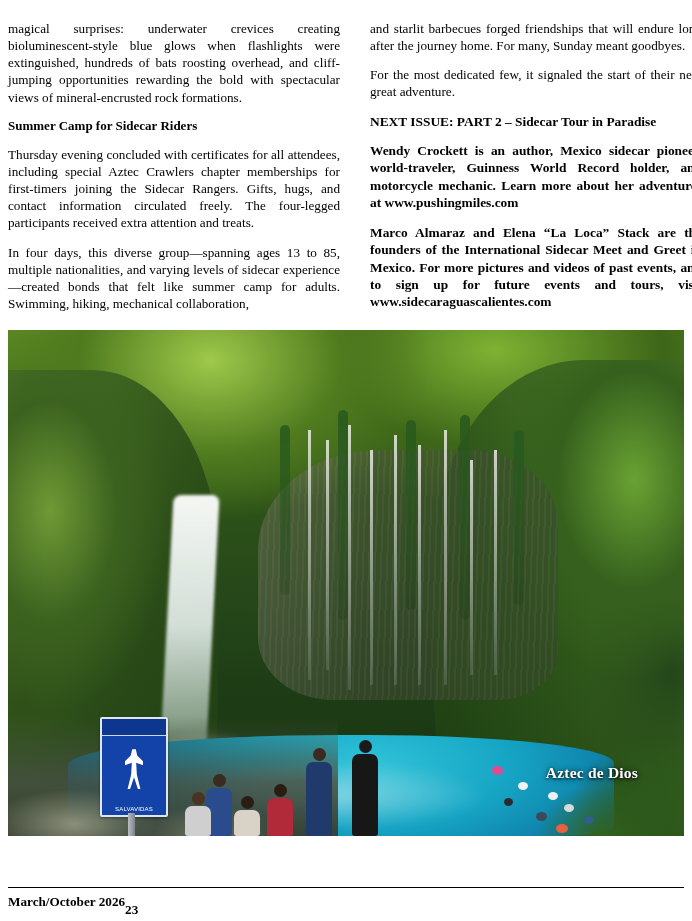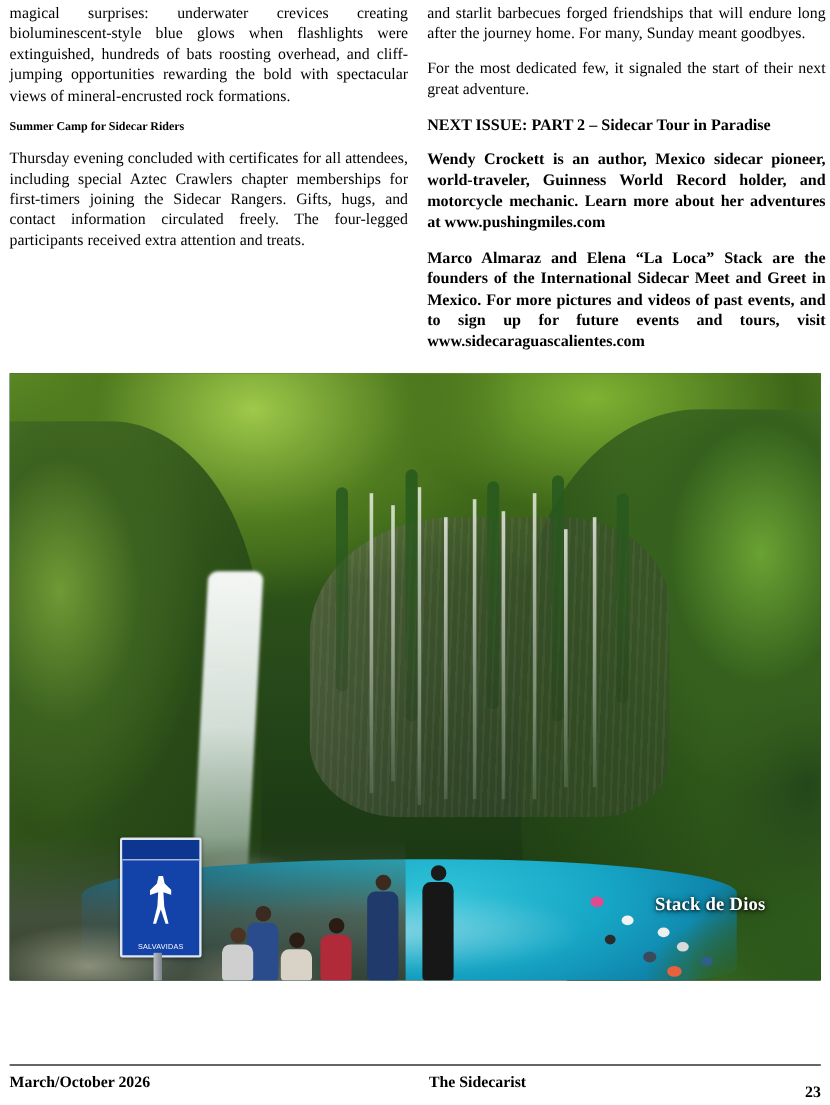--- a/index.html
+++ b/index.html
@@ -17,38 +17,38 @@
   }
   .page {
     position: relative;
     width: 692px;
     height: 921px;
     box-sizing: border-box;
     padding: 0 8px;
   }
   .columns {
     display: flex;
-    gap: 16px;
-    padding-top: 2px;
+    gap: 30px;
+    padding-top: 20px;
   }
   .col {
     width: 332px;
     flex: 0 0 332px;
   }
   p {
     margin: 0 0 12px 0;
     font-size: 13.2px;
     line-height: 1.30;
     text-align: justify;
     text-justify: inter-word;
     hyphens: auto;
   }
   .heading {
     font-weight: bold;
-    font-size: 10px;
+    font-size: 13px;
     margin: 4px 0 12px 0;
     text-align: left;
   }
   .bold-para {
     font-weight: bold;
     font-size: 13.4px;
     margin: 0 0 12px 0;
     text-align: justify;
     line-height: 1.30;
   }
@@ -247,20 +247,21 @@
 <body>
 
 <div class="page">
 
   <div class="columns">
 
     <div class="col">
       <p>magical surprises: underwater crevices creating bioluminescent-style blue glows when flashlights were extinguished, hundreds of bats roosting overhead, and cliff-jumping opportunities rewarding the bold with spectacular views of mineral-encrusted rock formations.</p>
       <div class="heading">Summer Camp for Sidecar Riders</div>
       <p>Thursday evening concluded with certificates for all attendees, including special Aztec Crawlers chapter memberships for first-timers joining the Sidecar Rangers. Gifts, hugs, and contact information circulated freely. The four-legged participants received extra attention and treats.</p>
+      <p>In four days, this diverse group—spanning ages 13 to 85, multiple nationalities, and varying levels of sidecar experience—created bonds that felt like summer camp for adults. Swimming, hiking, mechanical collaboration,</p>
     </div>
 
     <div class="col">
       <p>and starlit barbecues forged friendships that will endure long after the journey home. For many, Sunday meant goodbyes.</p>
       <p>For the most dedicated few, it signaled the start of their next great adventure.</p>
       <div class="bold-line">NEXT ISSUE: PART 2 – Sidecar Tour in Paradise</div>
       <div class="bold-para">Wendy Crockett is an author, Mexico sidecar pioneer, world-traveler, Guinness World Record holder, and motorcycle mechanic. Learn more about her adventures at www.pushingmiles.com</div>
       <div class="bold-para">Marco Almaraz and Elena “La Loca” Stack are the founders of the International Sidecar Meet and Greet in Mexico. For more pictures and videos of past events, and to sign up for future events and tours, visit www.sidecaraguascalientes.com</div>
     </div>
 
@@ -332,23 +333,22 @@
       </div>
       <div class="person" style="left:296px; height:88px; width:30px;">
         <div class="head" style="background:#3b2a1d;"></div>
         <div class="body" style="height:74px; background:#1f3a6b;"></div>
       </div>
       <div class="person" style="left:340px; height:96px; width:34px;">
         <div class="head" style="background:#1a1a1a;"></div>
         <div class="body" style="height:82px; background:#171717;"></div>
       </div>
 
-      <div class="caption">Stack de Dios</div>
+      <div class="caption">Aztec de Dios</div>
     </div>
   </div>
 
   <div class="footer">
     <div class="left">March/October 2026</div>
-    <div class="center">The Sidecarist</div>
     <div class="right">23</div>
   </div>
 
 </div>
 
 </body></html>

